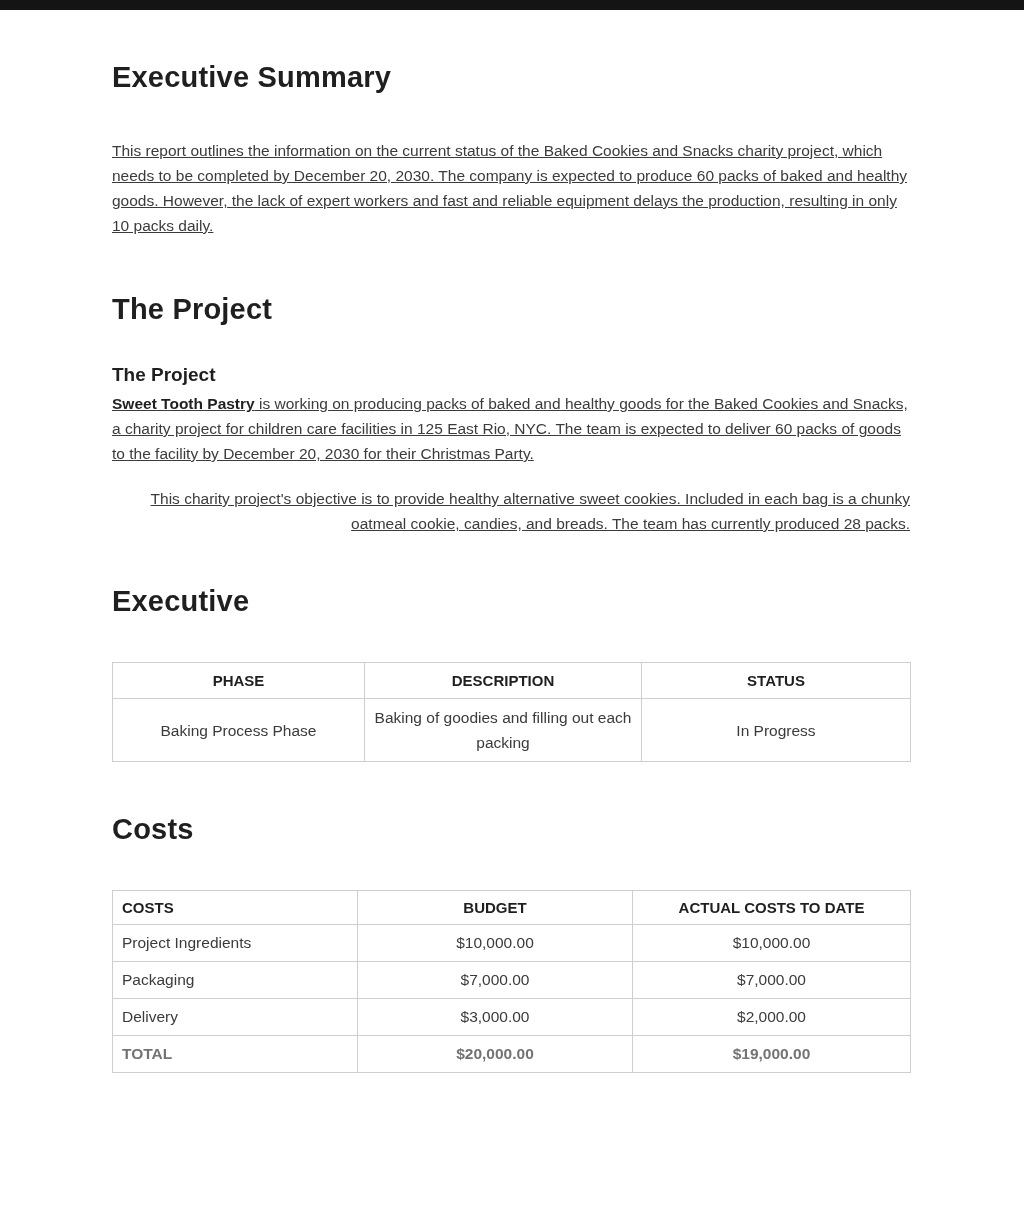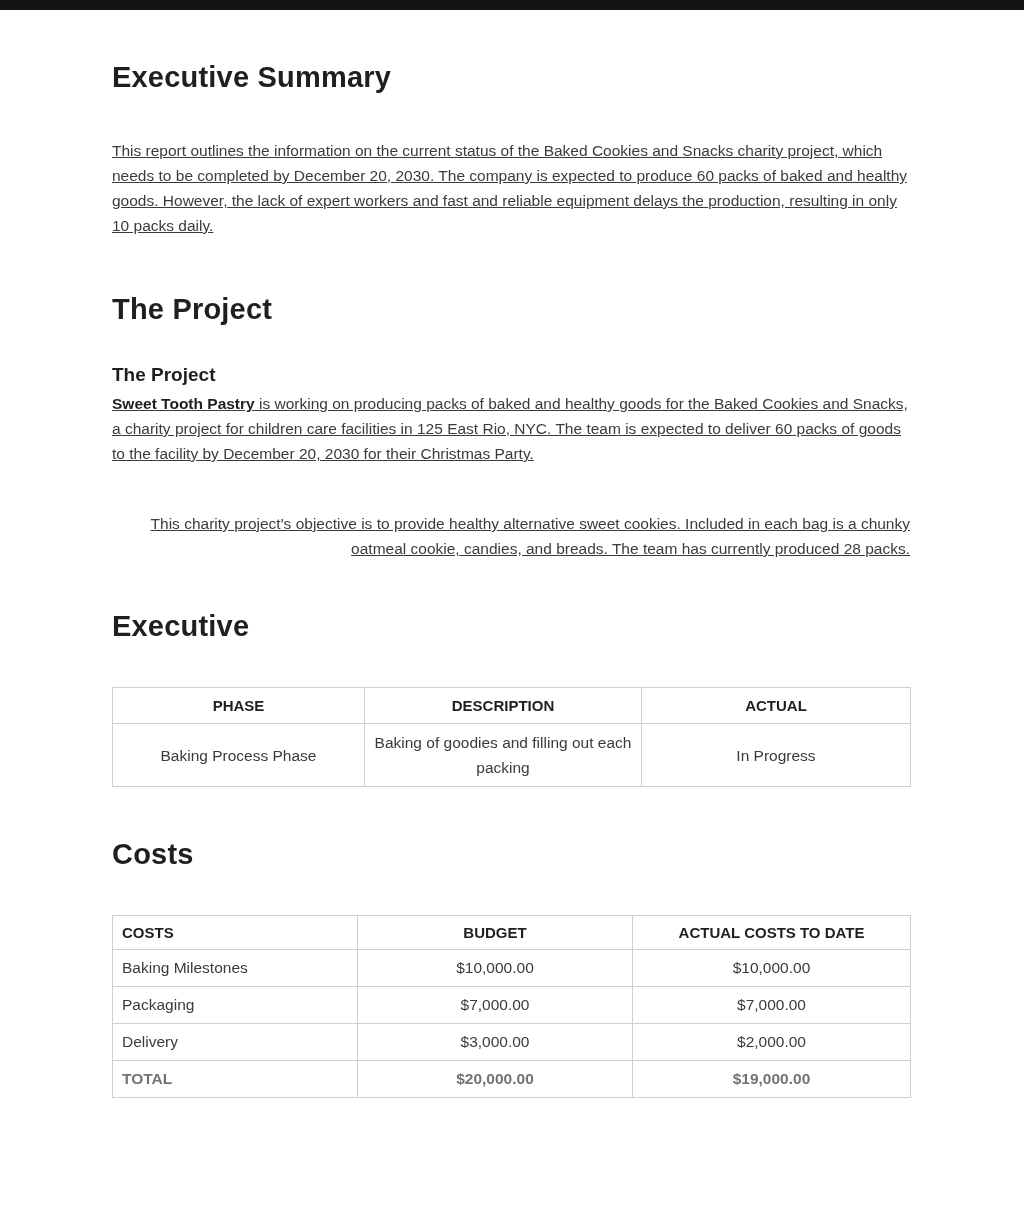--- a/index.html
+++ b/index.html
@@ -36,21 +36,21 @@
     color: #1f1f1f;
     margin-bottom: 3px;
   }
   p.body-text {
     font-size: 15.5px;
     line-height: 25px;
     color: #3b3b3b;
     text-decoration: underline;
   }
   .para-gap-lg { margin-bottom: 54px; }
-  .para-gap-md { margin-bottom: 45px; }
+  .para-gap-md { margin-bottom: 20px; }
   .para-gap-xl { margin-bottom: 48px; text-align: right; }
   strong.lead-bold { font-weight: 700; color: #1f1f1f; }
 
   table.doc-table {
     border-collapse: collapse;
     table-layout: fixed;
     width: 798px;
   }
   table.doc-table th,
   table.doc-table td {
@@ -105,21 +105,21 @@
   <table class="doc-table milestones table-gap">
     <colgroup>
       <col class="col-phase">
         <col class="col-desc">
         <col class="col-status">
     </colgroup>
     <thead>
       <tr>
         <th>PHASE</th>
         <th>DESCRIPTION</th>
-        <th>ACTUAL</th>
+        <th>STATUS</th>
       </tr>
     </thead>
     <tbody>
       <tr>
         <td>Baking Process Phase</td>
         <td>Baking of goodies and filling out each packing</td>
         <td>In Progress</td>
       </tr>
     </tbody>
   </table>
@@ -134,21 +134,21 @@
     </colgroup>
     <thead>
       <tr>
         <th class="left">COSTS</th>
         <th class="center">BUDGET</th>
         <th class="center">ACTUAL COSTS TO DATE</th>
       </tr>
     </thead>
     <tbody>
       <tr>
-        <td class="left">Baking Milestones</td>
+        <td class="left">Project Ingredients</td>
         <td>$10,000.00</td>
         <td>$10,000.00</td>
       </tr>
       <tr>
         <td class="left">Packaging</td>
         <td>$7,000.00</td>
         <td>$7,000.00</td>
       </tr>
       <tr>
         <td class="left">Delivery</td>

